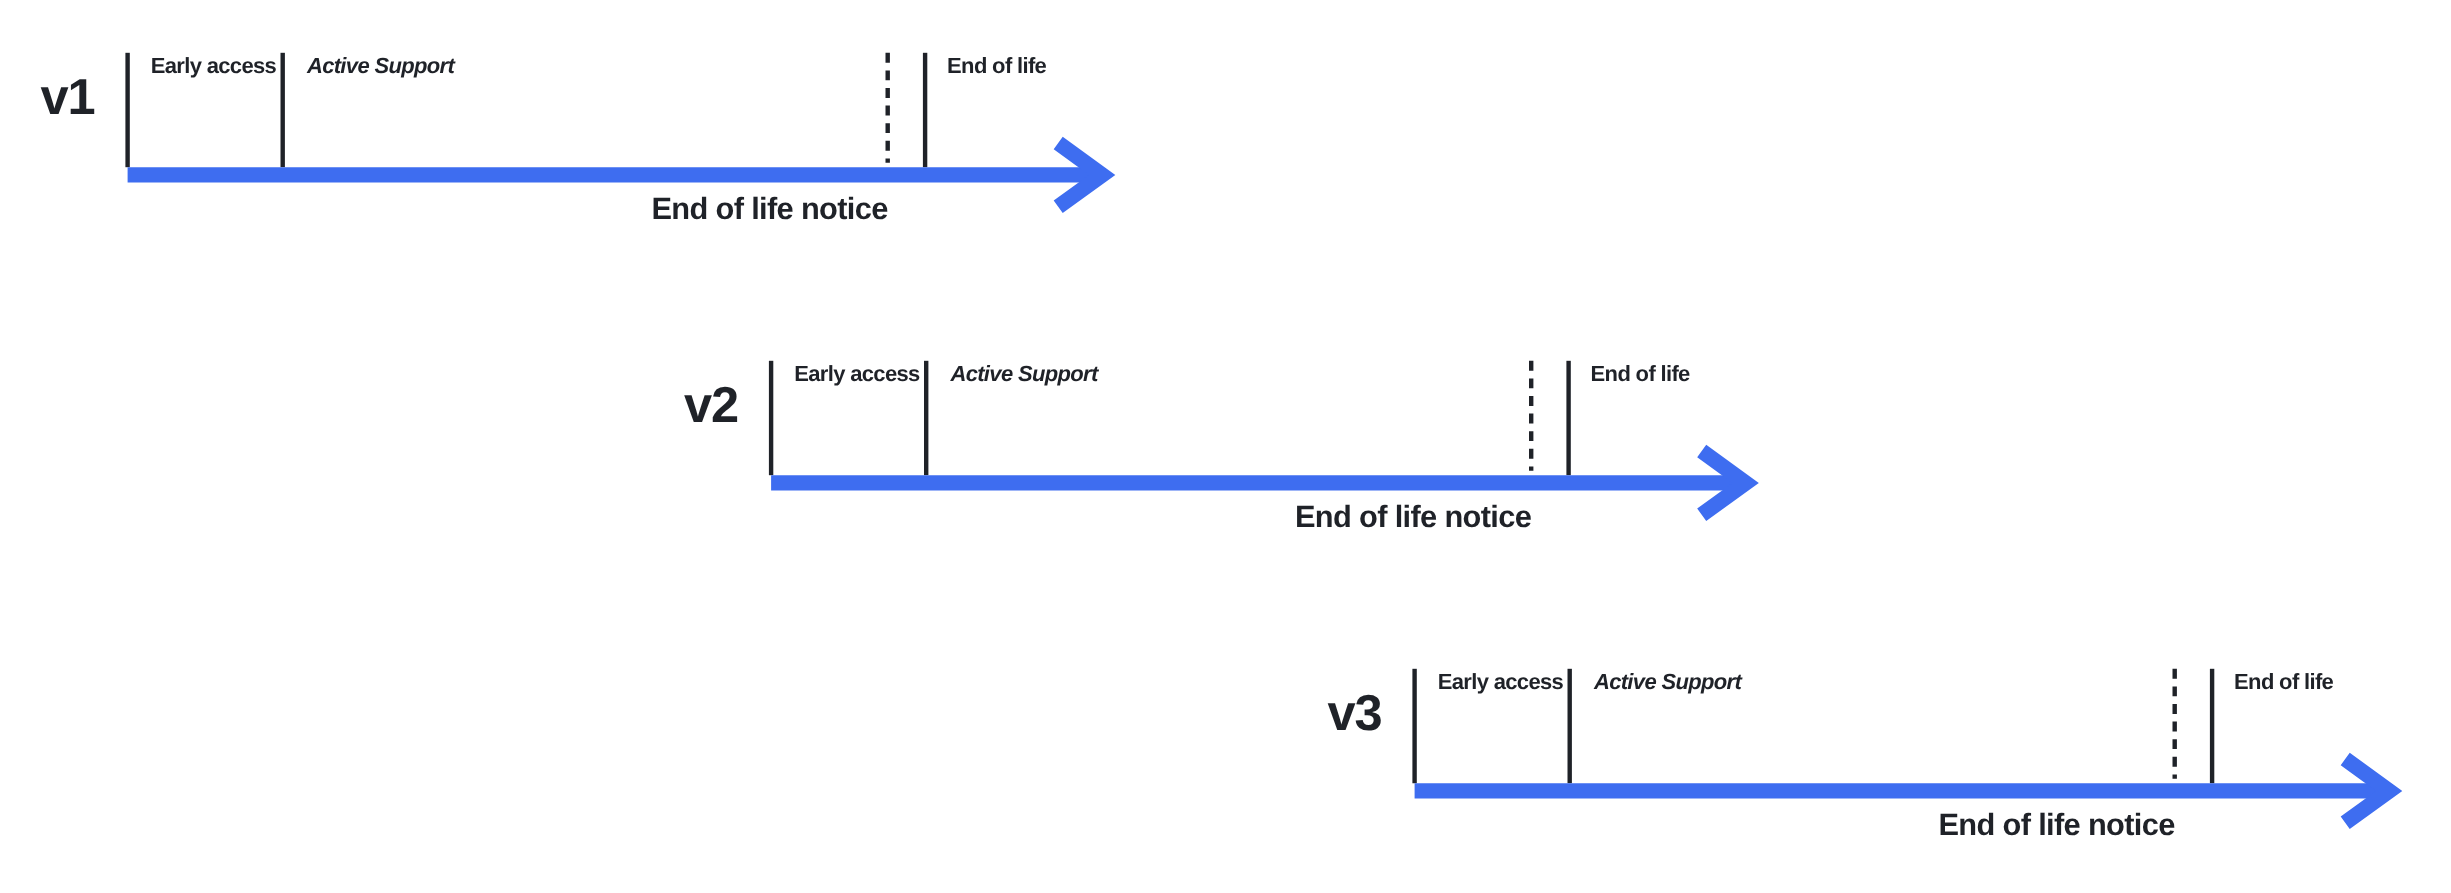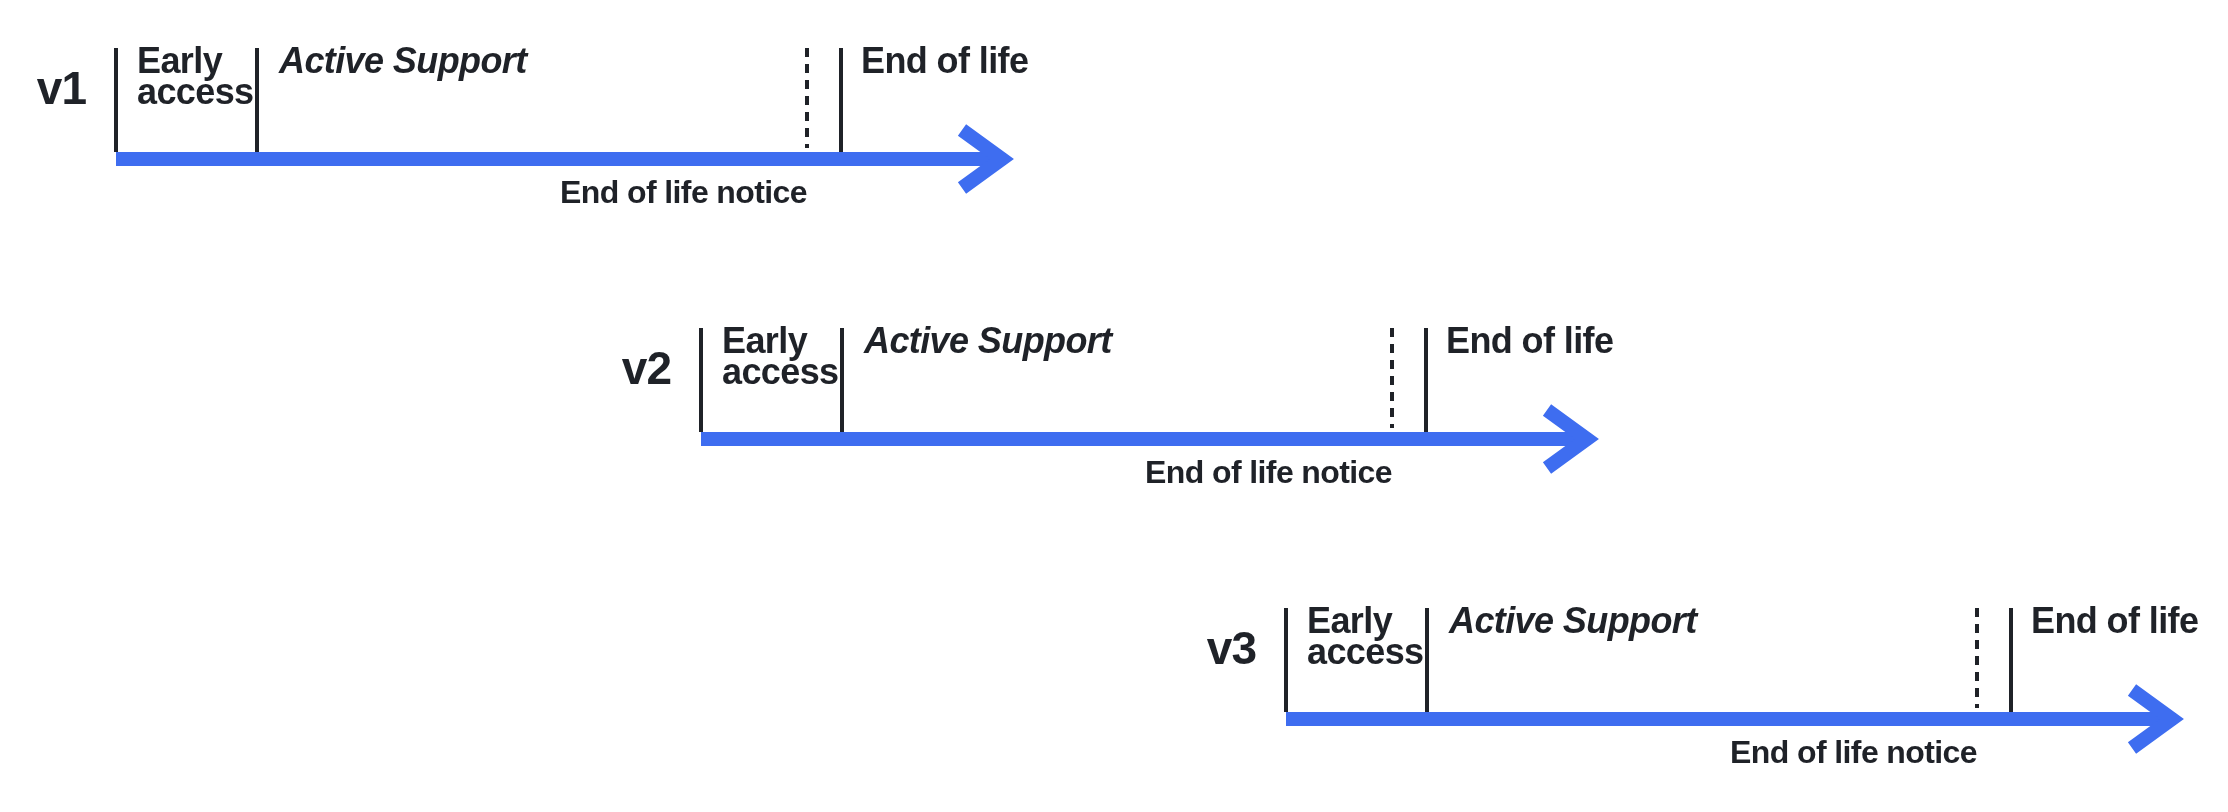--- a/index.html
+++ b/index.html
@@ -13,30 +13,30 @@
     background:var(--bg,#ffffff);
   }
   .timeline{position:absolute;width:950px;height:210px;}
   .vlabel{
     position:absolute;left:-170px;top:17px;width:140px;
     text-align:right;font-size:46px;font-weight:700;line-height:1;
     letter-spacing:-1px;color:var(--ink,#1F2228);
   }
   .phase{
     position:absolute;top:-3px;
-    font-size:36px;font-weight:700;line-height:31px;
+    font-size:20px;font-weight:700;line-height:31px;
     letter-spacing:-0.6px;color:var(--ink,#1F2228);
     white-space:normal;
   }
   .phase.early{left:21px;width:118px;}
   .phase.active{left:163px;width:420px;white-space:nowrap;font-style:italic;}
   .phase.eol{left:745px;width:320px;white-space:nowrap;}
   .notice{
     position:absolute;left:241px;top:126px;width:450px;
-    text-align:right;font-size:32px;font-weight:700;
+    text-align:right;font-size:28px;font-weight:700;
     letter-spacing:-0.6px;color:var(--ink,#1F2228);
     white-space:nowrap;
   }
   svg.rail{position:absolute;left:-10px;top:0;overflow:visible;display:block;}
   .tick{stroke:var(--ink,#1F2228);stroke-width:4;}
   .tick.dash{stroke-dasharray:9 7;}
   .bar{stroke:var(--blue,#3E6DF0);stroke-width:14;}
   .head{
     stroke:var(--blue,#3E6DF0);stroke-width:14;fill:none;
     stroke-linejoin:miter;stroke-miterlimit:4;stroke-linecap:butt;

